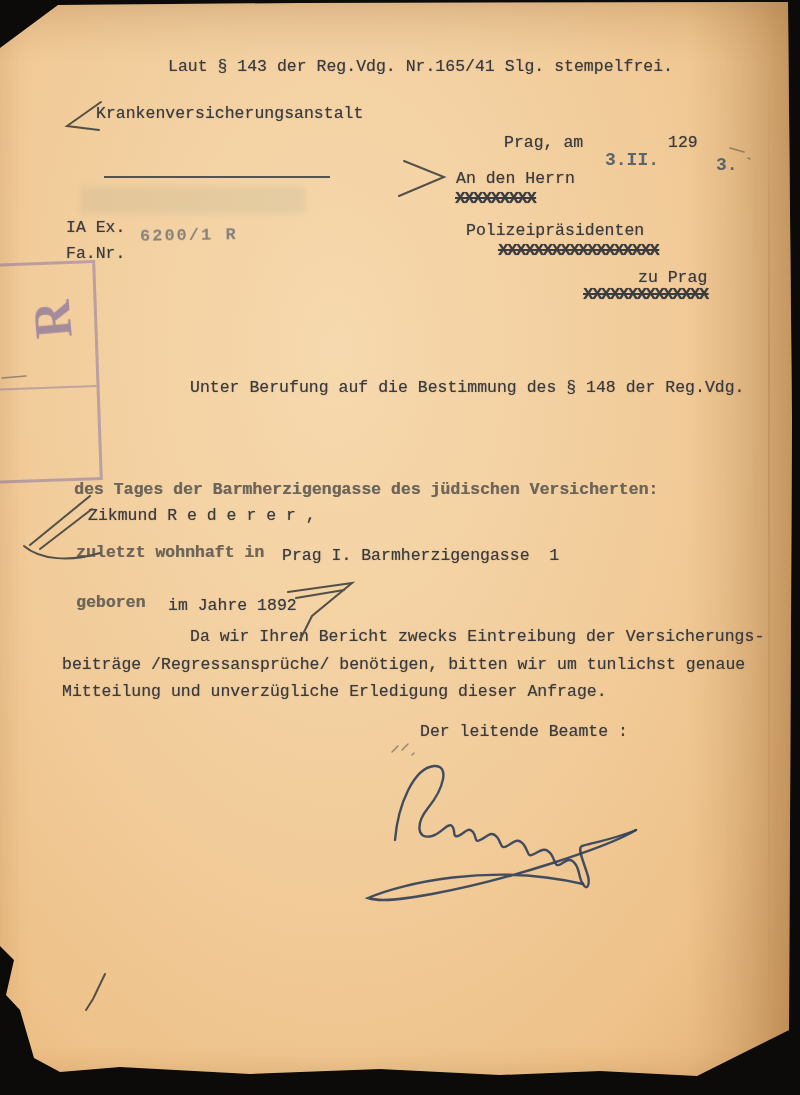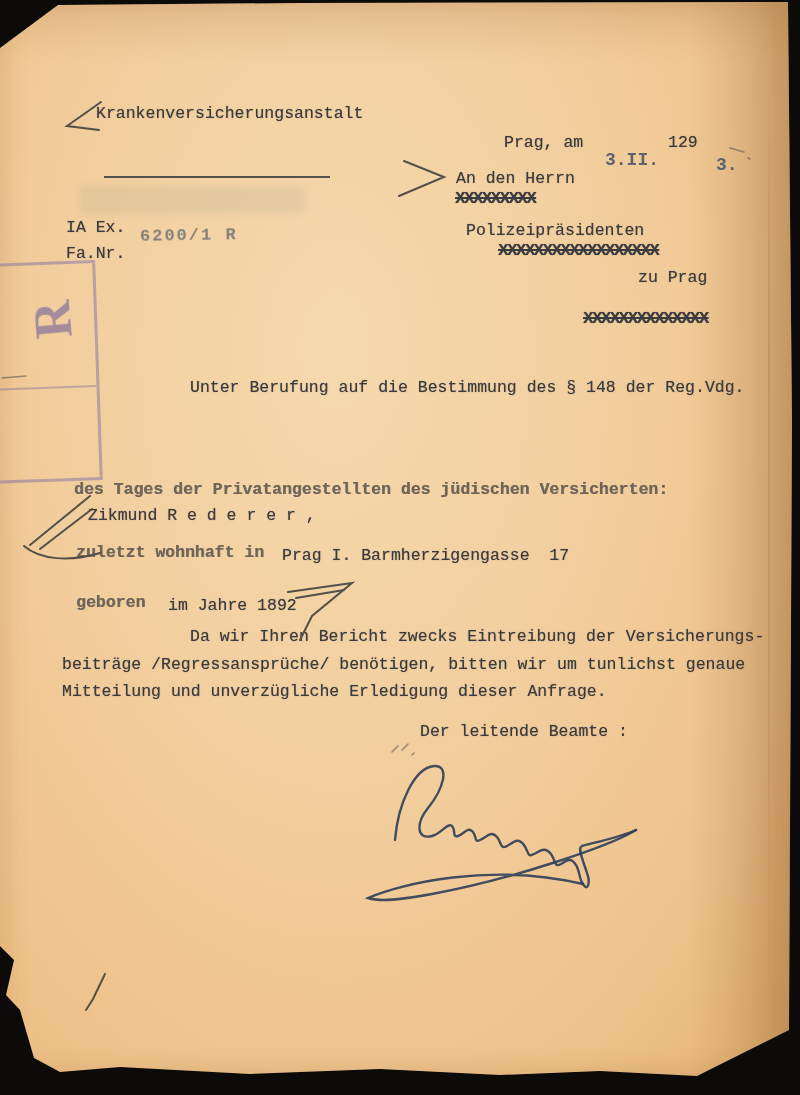--- a/index.html
+++ b/index.html
@@ -43,51 +43,52 @@
   .sig{stroke:#32415a;stroke-width:2.4;fill:none;stroke-linecap:round;opacity:0.92;}
 </style>
 </head>
 <body>
 
 <div class="scan">
   <div class="paper">
     <div class="crease-v"></div>
     <div class="smudge"></div>
 
+    <div class="tw" style="left:168px;top:57px;">Laut § 143 der Reg.Vdg. Nr.165/41 Slg. stempelfrei.</div>
 
     <div class="tw" style="left:96px;top:104px;">Krankenversicherungsanstalt</div>
     <div class="underline-seg" style="left:104px;top:176px;width:226px;"></div>
 
     <div class="tw" style="left:504px;top:133px;">Prag, am</div>
     <div class="tw" style="left:668px;top:133px;">129</div>
     <div class="datestamp" style="left:605px;top:150px;">3.II.</div>
     <div class="datestamp" style="left:716px;top:155px;">3.</div>
 
     <div class="tw" style="left:456px;top:169px;">An den Herrn</div>
     <div class="tw xline" style="left:455px;top:189px;">XXXXXXXXX</div>
     <div class="tw" style="left:466px;top:221px;">Polizeipräsidenten</div>
     <div class="tw xline" style="left:498px;top:241px;">XXXXXXXXXXXXXXXXXX</div>
     <div class="tw" style="left:594px;top:268px;margin-left:44px;">zu Prag</div>
-    <div class="tw xline" style="left:583px;top:285px;margin-top:24px;">XXXXXXXXXXXXXX</div>
+    <div class="tw xline" style="left:583px;top:285px;">XXXXXXXXXXXXXX</div>
 
     <div class="tw" style="left:66px;top:218px;">IA Ex.</div>
     <div class="tw" style="left:66px;top:244px;">Fa.Nr.</div>
     <div class="graystamp" style="left:140px;top:226px;">6200/1 R</div>
 
     <div class="stampbox">
       <div class="bar" style="top:122px;"></div>
     </div>
     <div class="stampletter">R</div>
 
     <div class="tw" style="left:190px;top:378px;">Unter Berufung auf die Bestimmung des § 148 der Reg.Vdg.</div>
 
-    <div class="tw faded" style="left:74px;top:480px;">des Tages der Privatangestellten des jüdischen Versicherten:</div>
+    <div class="tw faded" style="left:74px;top:480px;">des Tages der Barmherzigengasse des jüdischen Versicherten:</div>
     <div class="tw" style="left:88px;top:506px;">Zikmund R e d e r e r ,</div>
     <div class="tw faded" style="left:76px;top:543px;">zuletzt wohnhaft in</div>
-    <div class="tw" style="left:282px;top:546px;">Prag I. Barmherzigengasse  17</div>
+    <div class="tw" style="left:282px;top:546px;">Prag I. Barmherzigengasse  1</div>
     <div class="tw faded" style="left:76px;top:593px;">geboren</div>
     <div class="tw" style="left:168px;top:596px;">im Jahre 1892</div>
 
     <div class="tw" style="left:62px;top:655px;">beiträge /Regressansprüche/ benötigen, bitten wir um tunlichst genaue</div>
     <div class="tw" style="left:190px;top:627px;">Da wir Ihren Bericht zwecks Eintreibung der Versicherungs-</div>
     <div class="tw" style="left:62px;top:682px;">Mitteilung und unverzügliche Erledigung dieser Anfrage.</div>
 
     <div class="tw" style="left:420px;top:722px;">Der leitende Beamte :</div>
 
     <svg style="left:340px;top:742px;" width="330" height="170" viewBox="0 0 330 170">

